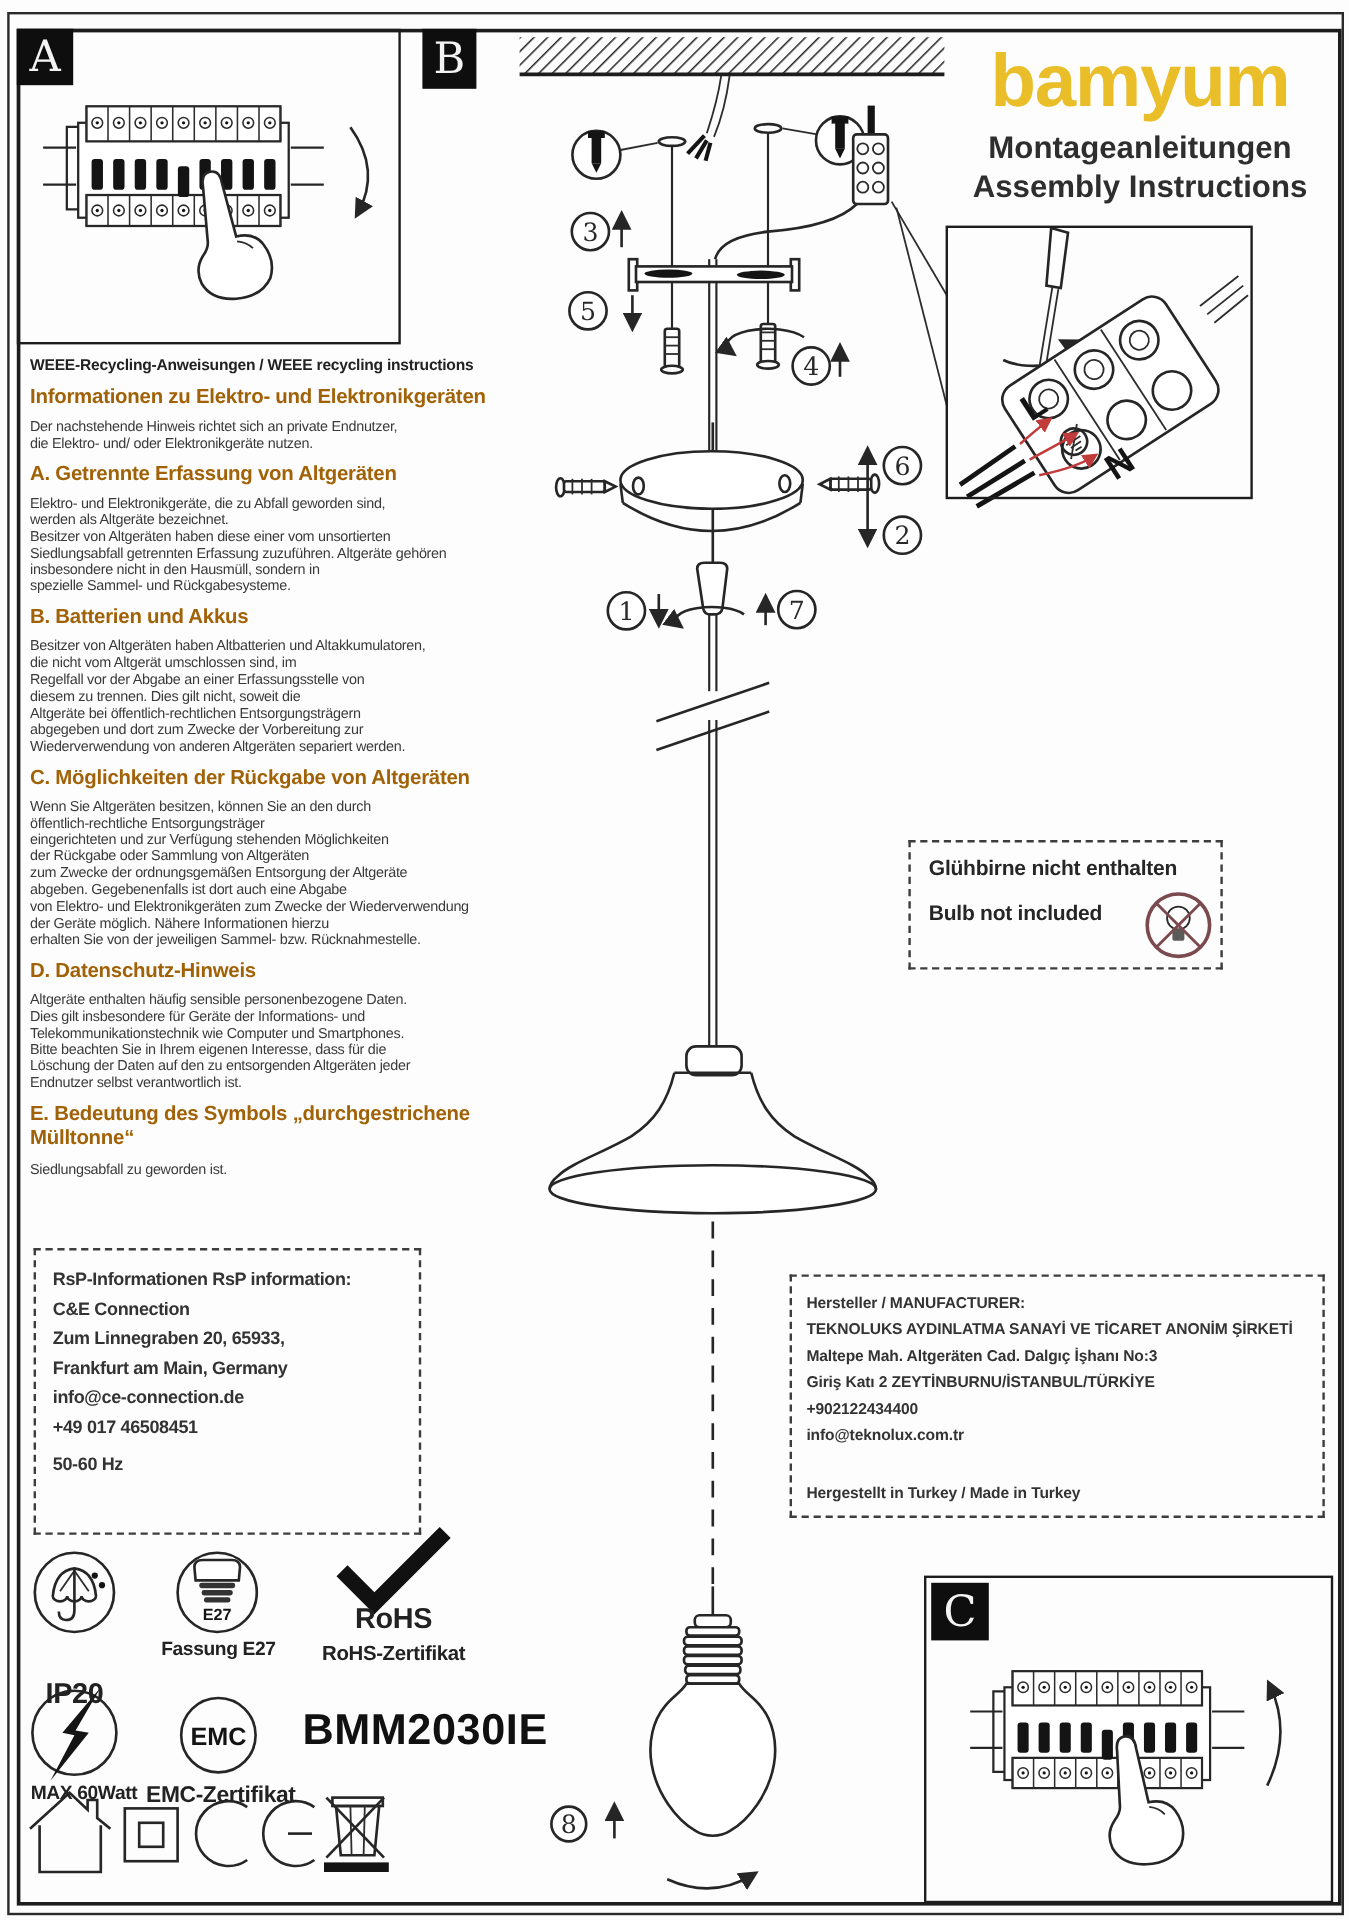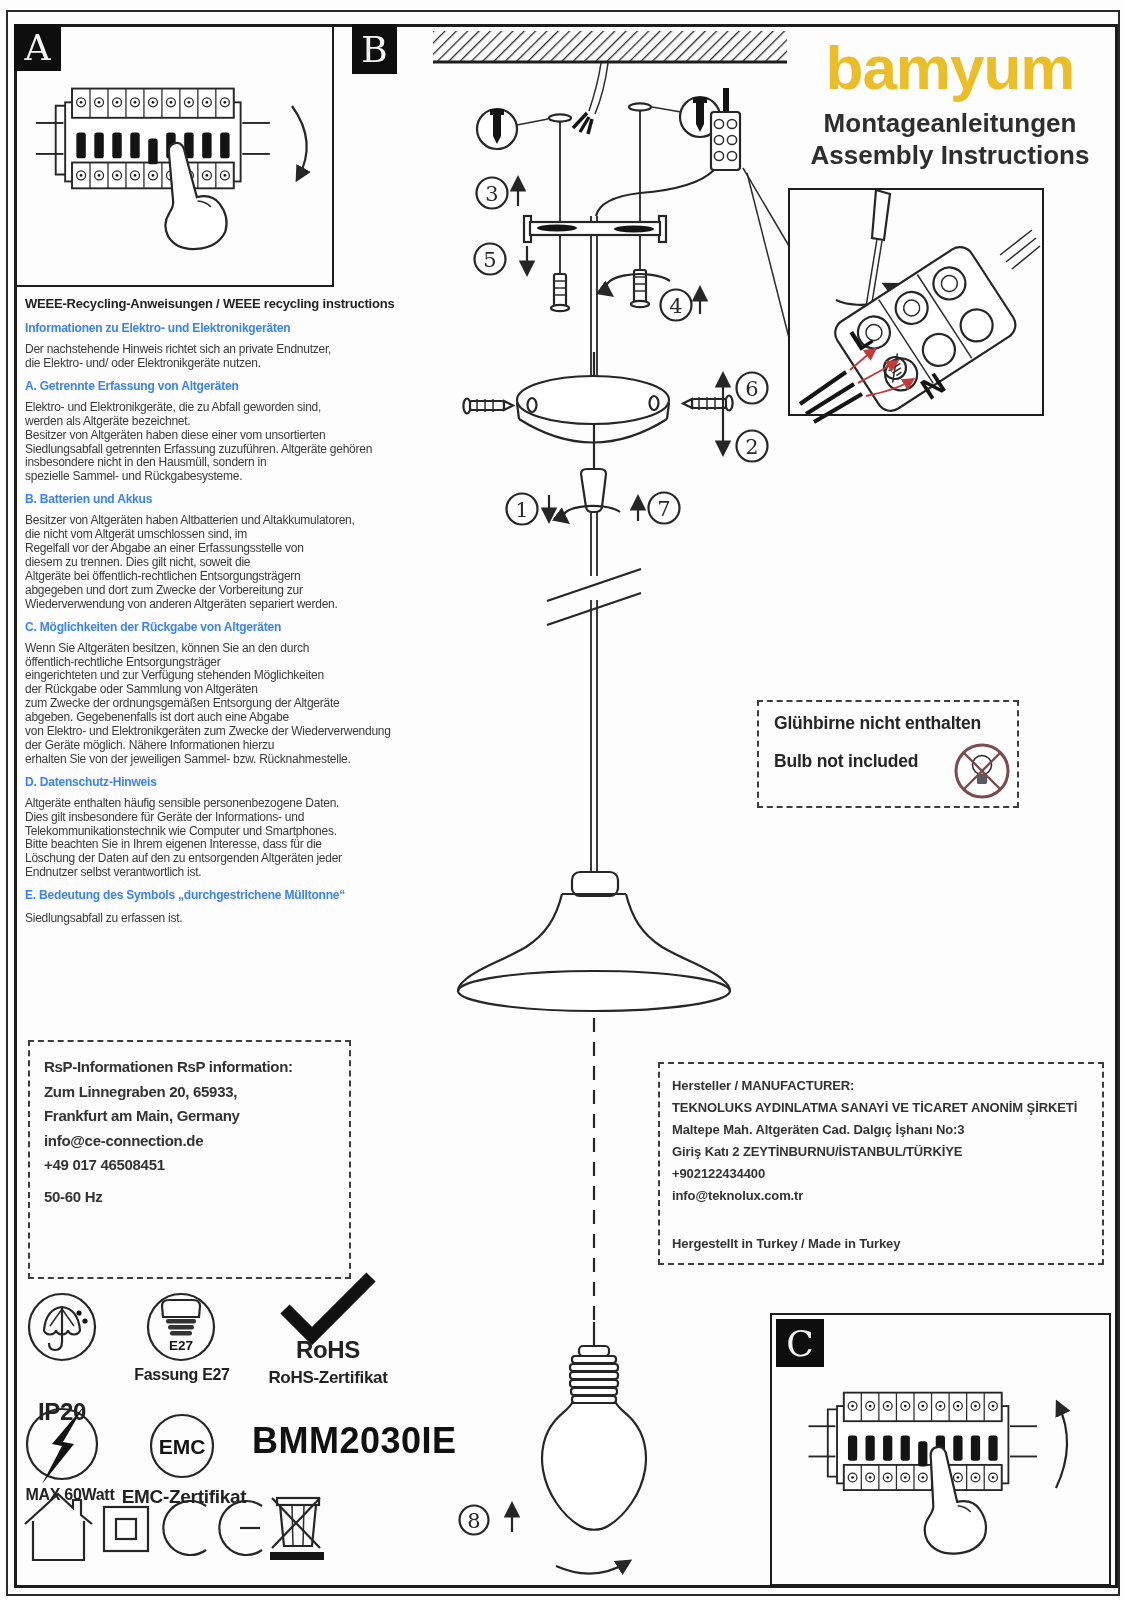--- a/index.html
+++ b/index.html
@@ -9,21 +9,21 @@
   .frame-outer{left:6px;top:10px;width:1110px;height:1582px;border:2px solid #2a2a2a;}
   .frame-inner{left:14px;top:24px;width:1098px;height:1558px;border:3px solid #1d1d1d;}
   .panelbox{border:2.5px solid #1d1d1d;background:transparent;}
   .plabel{background:#0e0e0e;color:#f3f3f3;font-family:"DejaVu Serif",serif;font-size:36px;
           display:flex;align-items:center;justify-content:center;z-index:4;}
   .dash{border:2.5px dashed #3d3d3d;background:transparent;}
   .logo{font-size:62px;font-weight:bold;letter-spacing:-1px;color:#e9be29;text-align:center;z-index:3;}
   .sub{font-size:26px;font-weight:bold;color:#2e2e2e;text-align:center;z-index:3;}
   .weee{width:410px;z-index:3;}
   .w-title{font-size:13px;font-weight:bold;color:#222;margin-bottom:10px;letter-spacing:-0.2px;}
-  .w-h{font-size:12px;font-weight:bold;color:#3b82f6;margin:8px 0;letter-spacing:-0.2px;}
+  .w-h{font-size:17px;font-weight:bold;color:#a16207;margin:8px 0;letter-spacing:-0.2px;}
   .w-p{font-size:12px;line-height:13.9px;color:#3a3a3a;white-space:pre-line;letter-spacing:-0.25px;margin-bottom:5px;}
   .bulbnote{z-index:3;}
   .bn-line{font-size:17.5px;font-weight:bold;color:#262626;letter-spacing:-0.2px;}
   .rsp{padding:13px 0 0 14px;z-index:3;}
   .rsp-line{font-size:15px;font-weight:bold;color:#333;line-height:24.5px;letter-spacing:-0.3px;}
   .rsp-gap{margin-top:7px;}
   .mfr{padding:11px 0 0 12px;z-index:3;}
   .mfr-line{font-size:13px;font-weight:bold;color:#333;line-height:22px;letter-spacing:-0.1px;}
   .mfr-origin{margin-top:26px;}
   .iconlabel{font-weight:bold;color:#222;text-align:center;z-index:3;letter-spacing:-0.3px;}
@@ -425,30 +425,31 @@
 der Geräte möglich. Nähere Informationen hierzu
 erhalten Sie von der jeweiligen Sammel- bzw. Rücknahmestelle.</div>
   <div class="w-h">D. Datenschutz-Hinweis</div>
   <div class="w-p">Altgeräte enthalten häufig sensible personenbezogene Daten.
 Dies gilt insbesondere für Geräte der Informations- und
 Telekommunikationstechnik wie Computer und Smartphones.
 Bitte beachten Sie in Ihrem eigenen Interesse, dass für die
 Löschung der Daten auf den zu entsorgenden Altgeräten jeder
 Endnutzer selbst verantwortlich ist.</div>
   <div class="w-h">E. Bedeutung des Symbols „durchgestrichene Mülltonne“</div>
-  <div class="w-p" style="margin-top:10px;">Siedlungsabfall zu erfassen ist.</div>
+  <div class="w-p" style="margin-top:10px;">Siedlungsabfall zu geworden ist.</div>
 </div>
 
 <div class="abs dash bulbnote" style="left:757px;top:700px;width:258px;height:104px;">
   <div class="bn-line" style="margin:11px 0 0 15px;">Glühbirne nicht enthalten</div>
   <div class="bn-line" style="margin:17px 0 0 15px;">Bulb not included</div>
 </div>
 
 <div class="abs dash rsp" style="left:28px;top:1040px;width:305px;height:222px;">
   <div class="rsp-line">RsP-Informationen RsP information:</div>
+  <div class="rsp-line">C&amp;E Connection</div>
   <div class="rsp-line">Zum Linnegraben 20, 65933,</div>
   <div class="rsp-line">Frankfurt am Main, Germany</div>
   <div class="rsp-line">info@ce-connection.de</div>
   <div class="rsp-line">+49 017 46508451</div>
   <div class="rsp-line rsp-gap">50-60 Hz</div>
 </div>
 
 <div class="abs dash mfr" style="left:658px;top:1062px;width:430px;height:188px;">
   <div class="mfr-line">Hersteller / MANUFACTURER:</div>
   <div class="mfr-line">TEKNOLUKS AYDINLATMA SANAYİ VE TİCARET ANONİM ŞİRKETİ</div>

